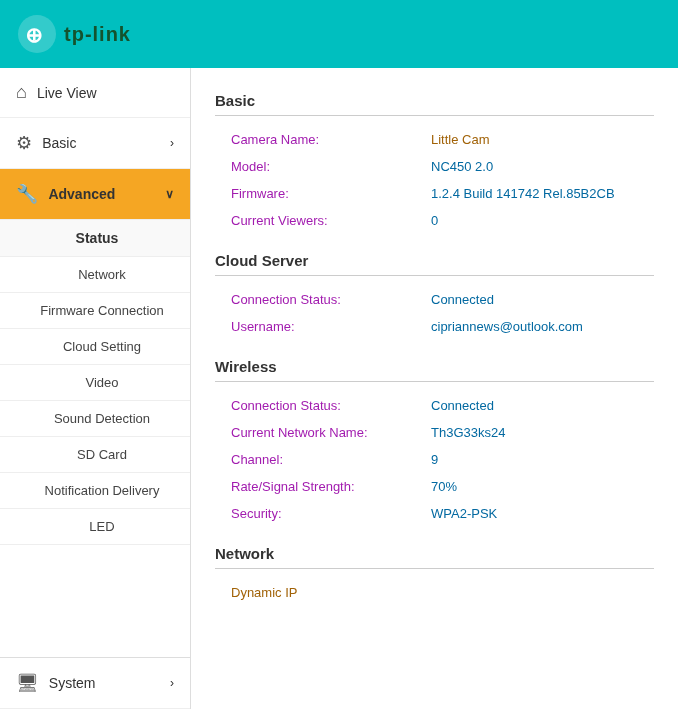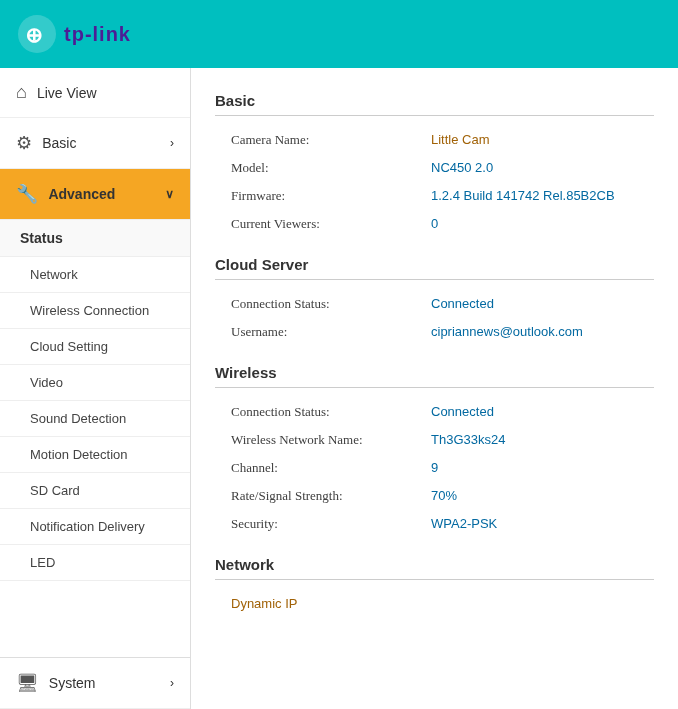--- a/index.html
+++ b/index.html
@@ -17,21 +17,21 @@
     .logo-wrap {
       display: flex;
       align-items: center;
       gap: 8px;
     }
     .logo-icon {
       width: 38px;
       height: 38px;
     }
     .logo-text {
-      color: #4c1d95;
+      color: #14532d;
       font-size: 20px;
       font-weight: bold;
       letter-spacing: 1px;
     }
 
     
     .main-layout {
       display: flex;
       flex: 1;
       overflow: hidden;
@@ -75,20 +75,21 @@
     
     .sidebar-submenu {
       background: #fff;
     }
     .sidebar-subitem {
       padding: 10px 16px 10px 30px;
       cursor: pointer;
       font-size: 13px;
       color: #444;
       border-bottom: 1px solid #eee;
+      text-align: center;
     }
     .sidebar-subitem.status-heading {
       font-weight: bold;
       color: #333;
       font-size: 14px;
       padding-left: 20px;
       background: #f9f9f9;
       cursor: default;
     }
 
@@ -122,23 +123,22 @@
     .info-table {
       width: 100%;
       margin-bottom: 18px;
     }
     .info-row {
       display: flex;
       padding: 6px 16px;
     }
     .info-label {
       width: 200px;
-      color: #404040;
+      color: #a21caf;
       flex-shrink: 0;
-      font-family: Liberation Serif, serif;
     }
     .info-value {
       color: #0369a1;
       flex: 1;
     }
     .info-value.link-color {
       color: #a16207;
     }
   </style>
 </head>
@@ -171,25 +171,24 @@
 
     <div class="sidebar-item active">
       <span class="item-icon">🔧</span>
       <span>Advanced</span>
       <span class="chevron">∨</span>
     </div>
 
     <div class="sidebar-submenu">
       <div class="sidebar-subitem status-heading">Status</div>
       <div class="sidebar-subitem">Network</div>
-      <div class="sidebar-subitem">Wireless Connection</div>
+      <div class="sidebar-subitem">Firmware Connection</div>
       <div class="sidebar-subitem">Cloud Setting</div>
       <div class="sidebar-subitem">Video</div>
       <div class="sidebar-subitem">Sound Detection</div>
-      <div class="sidebar-subitem">Motion Detection</div>
       <div class="sidebar-subitem">SD Card</div>
       <div class="sidebar-subitem">Notification Delivery</div>
       <div class="sidebar-subitem">LED</div>
     </div>
 
     <div class="sidebar-bottom">
       <div class="sidebar-item">
         <span class="item-icon">🖥</span>
         <span>System</span>
         <span class="chevron">›</span>
@@ -239,21 +238,21 @@
 
     <div>
       <div class="section-title">Wireless</div>
       <hr class="section-divider">
       <div class="info-table">
         <div class="info-row">
           <span class="info-label">Connection Status:</span>
           <span class="info-value">Connected</span>
         </div>
         <div class="info-row">
-          <span class="info-label">Wireless Network Name:</span>
+          <span class="info-label">Current Network Name:</span>
           <span class="info-value">Th3G33ks24</span>
         </div>
         <div class="info-row">
           <span class="info-label">Channel:</span>
           <span class="info-value">9</span>
         </div>
         <div class="info-row">
           <span class="info-label">Rate/Signal Strength:</span>
           <span class="info-value">70%</span>
         </div>

